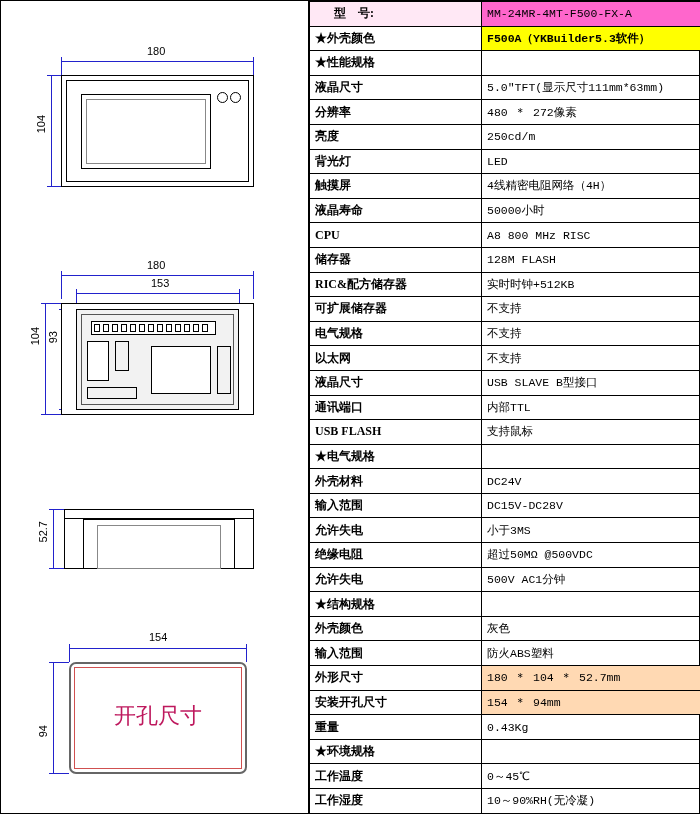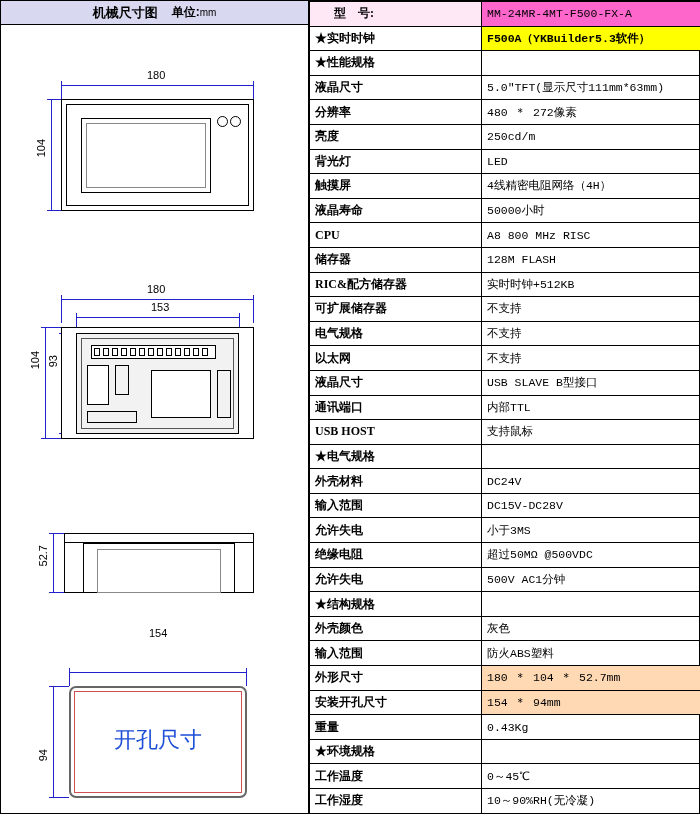--- a/index.html
+++ b/index.html
@@ -77,24 +77,20 @@
   tr.screen td.value{background:#ffff00;font-weight:bold;font-family:"Liberation Mono",monospace;}
   tr.section td{font-weight:bold;}
   tr.highlight td.value{background:#ffd9b3;font-family:"Liberation Mono",monospace;}
 </style>
 </head>
 <body>
 
 <div class="page">
 
   <div class="left">
-    <div class="left-header">
-      <span>机械尺寸图</span>
-      <span class="unit"><span>单位:</span><small>mm</small></span>
-    </div>
 
     <div class="draw-area">
 
       <div class="dim-txt" style="left:146px;top:44px;">180</div>
       <div class="dim-line dim-h" style="left:60px;top:60px;width:193px;"></div>
       <div class="dim-line dim-v" style="left:60px;top:56px;height:9px;"></div>
       <div class="dim-line dim-v" style="left:252px;top:56px;height:9px;"></div>
       <div class="ext dim-v" style="left:60px;top:62px;height:12px;"></div>
       <div class="ext dim-v" style="left:252px;top:62px;height:12px;"></div>
 
@@ -166,50 +162,50 @@
       <div class="dim-line dim-h" style="left:48px;top:508px;width:9px;"></div>
       <div class="dim-line dim-h" style="left:48px;top:567px;width:9px;"></div>
       <div class="ext dim-h" style="left:54px;top:508px;width:12px;"></div>
       <div class="ext dim-h" style="left:54px;top:567px;width:12px;"></div>
 
       <div class="rect" style="left:63px;top:508px;width:190px;height:60px;border:1px solid #000;background:#fff;"></div>
       <div class="rect" style="left:63px;top:508px;width:190px;height:10px;border:1px solid #000;background:#fff;"></div>
       <div class="rect" style="left:82px;top:518px;width:152px;height:50px;border:1px solid #000;"></div>
       <div class="rect" style="left:96px;top:524px;width:124px;height:44px;border:1px solid #888;"></div>
 
-      <div class="dim-txt" style="left:148px;top:602px;">154</div>
+      <div class="dim-txt" style="left:148px;top:630px;">154</div>
       <div class="dim-line dim-h" style="left:68px;top:647px;width:178px;"></div>
       <div class="dim-line dim-v" style="left:68px;top:643px;height:9px;"></div>
       <div class="dim-line dim-v" style="left:245px;top:643px;height:9px;"></div>
       <div class="ext dim-v" style="left:68px;top:649px;height:12px;"></div>
       <div class="ext dim-v" style="left:245px;top:649px;height:12px;"></div>
 
       <div class="dim-txt vert" style="left:36px;top:724px;">94</div>
       <div class="dim-line dim-v" style="left:52px;top:661px;height:112px;"></div>
       <div class="dim-line dim-h" style="left:48px;top:661px;width:9px;"></div>
       <div class="dim-line dim-h" style="left:48px;top:772px;width:9px;"></div>
       <div class="ext dim-h" style="left:54px;top:661px;width:14px;"></div>
       <div class="ext dim-h" style="left:54px;top:772px;width:14px;"></div>
 
       <div class="rect" style="left:68px;top:661px;width:178px;height:112px;border:2px solid #666;border-radius:7px;background:#fff;"></div>
       <div class="rect" style="left:73px;top:666px;width:168px;height:102px;border:1px solid #d05050;"></div>
-      <div style="position:absolute;left:68px;top:700px;width:178px;text-align:center;font-size:22px;color:#1d4ed8;font-family:'Liberation Serif',serif;">开孔尺寸</div>
+      <div style="position:absolute;left:68px;top:700px;width:178px;text-align:center;font-size:22px;color:#be185d;font-family:'Liberation Serif',serif;">开孔尺寸</div>
 
     </div>
   </div>
 
   <div class="right">
     <table class="spec">
       <tbody id="spec-body">
           <tr class="model">
             <td class="label">型　号:</td>
             <td class="value">MM-24MR-4MT-F500-FX-A</td>
           </tr>
           <tr class="screen">
-            <td class="label">★实时时钟</td>
+            <td class="label">★外壳颜色</td>
             <td class="value">F500A（YKBuilder5.3软件）</td>
           </tr>
           <tr class="section">
             <td class="label">★性能规格</td>
             <td class="value"></td>
           </tr>
           <tr class="normal">
             <td class="label">液晶尺寸</td>
             <td class="value">5.0″TFT(显示尺寸111mm*63mm)</td>
           </tr>
@@ -259,21 +255,21 @@
           </tr>
           <tr class="normal">
             <td class="label">液晶尺寸</td>
             <td class="value">USB SLAVE B型接口</td>
           </tr>
           <tr class="normal">
             <td class="label">通讯端口</td>
             <td class="value">内部TTL</td>
           </tr>
           <tr class="normal">
-            <td class="label">USB HOST</td>
+            <td class="label">USB FLASH</td>
             <td class="value">支持鼠标</td>
           </tr>
           <tr class="section">
             <td class="label">★电气规格</td>
             <td class="value"></td>
           </tr>
           <tr class="normal">
             <td class="label">外壳材料</td>
             <td class="value">DC24V</td>
           </tr>

